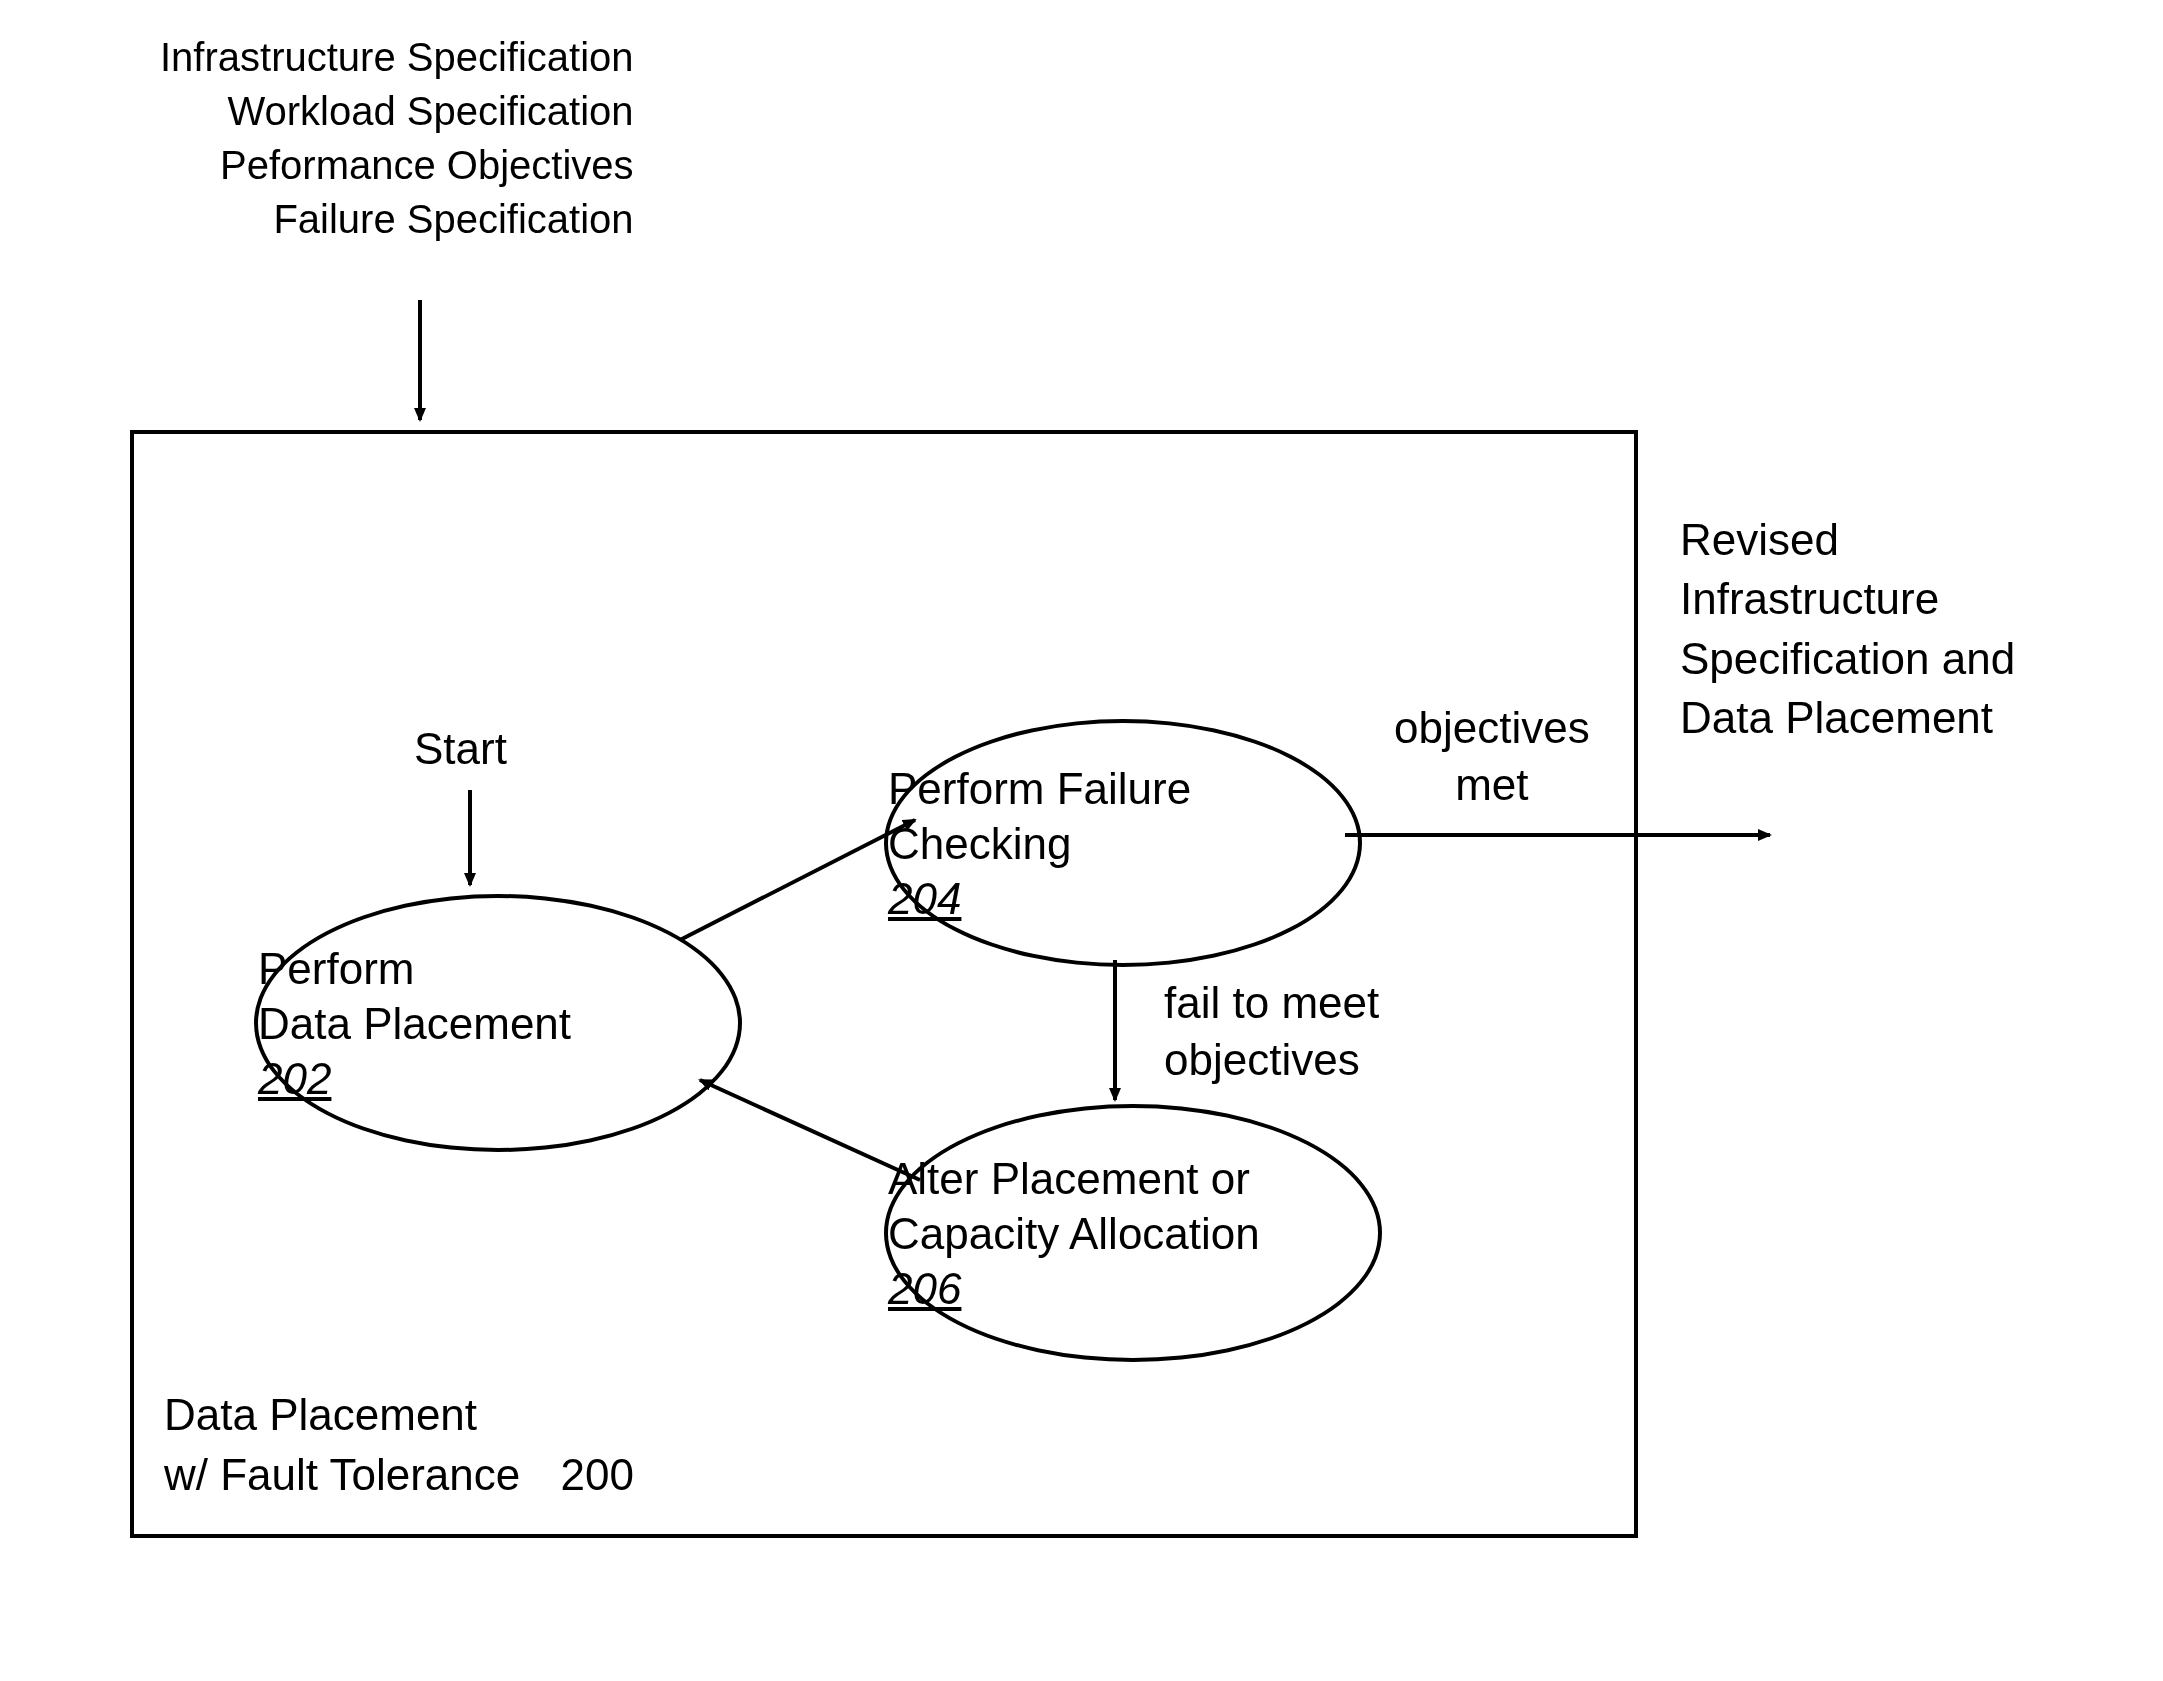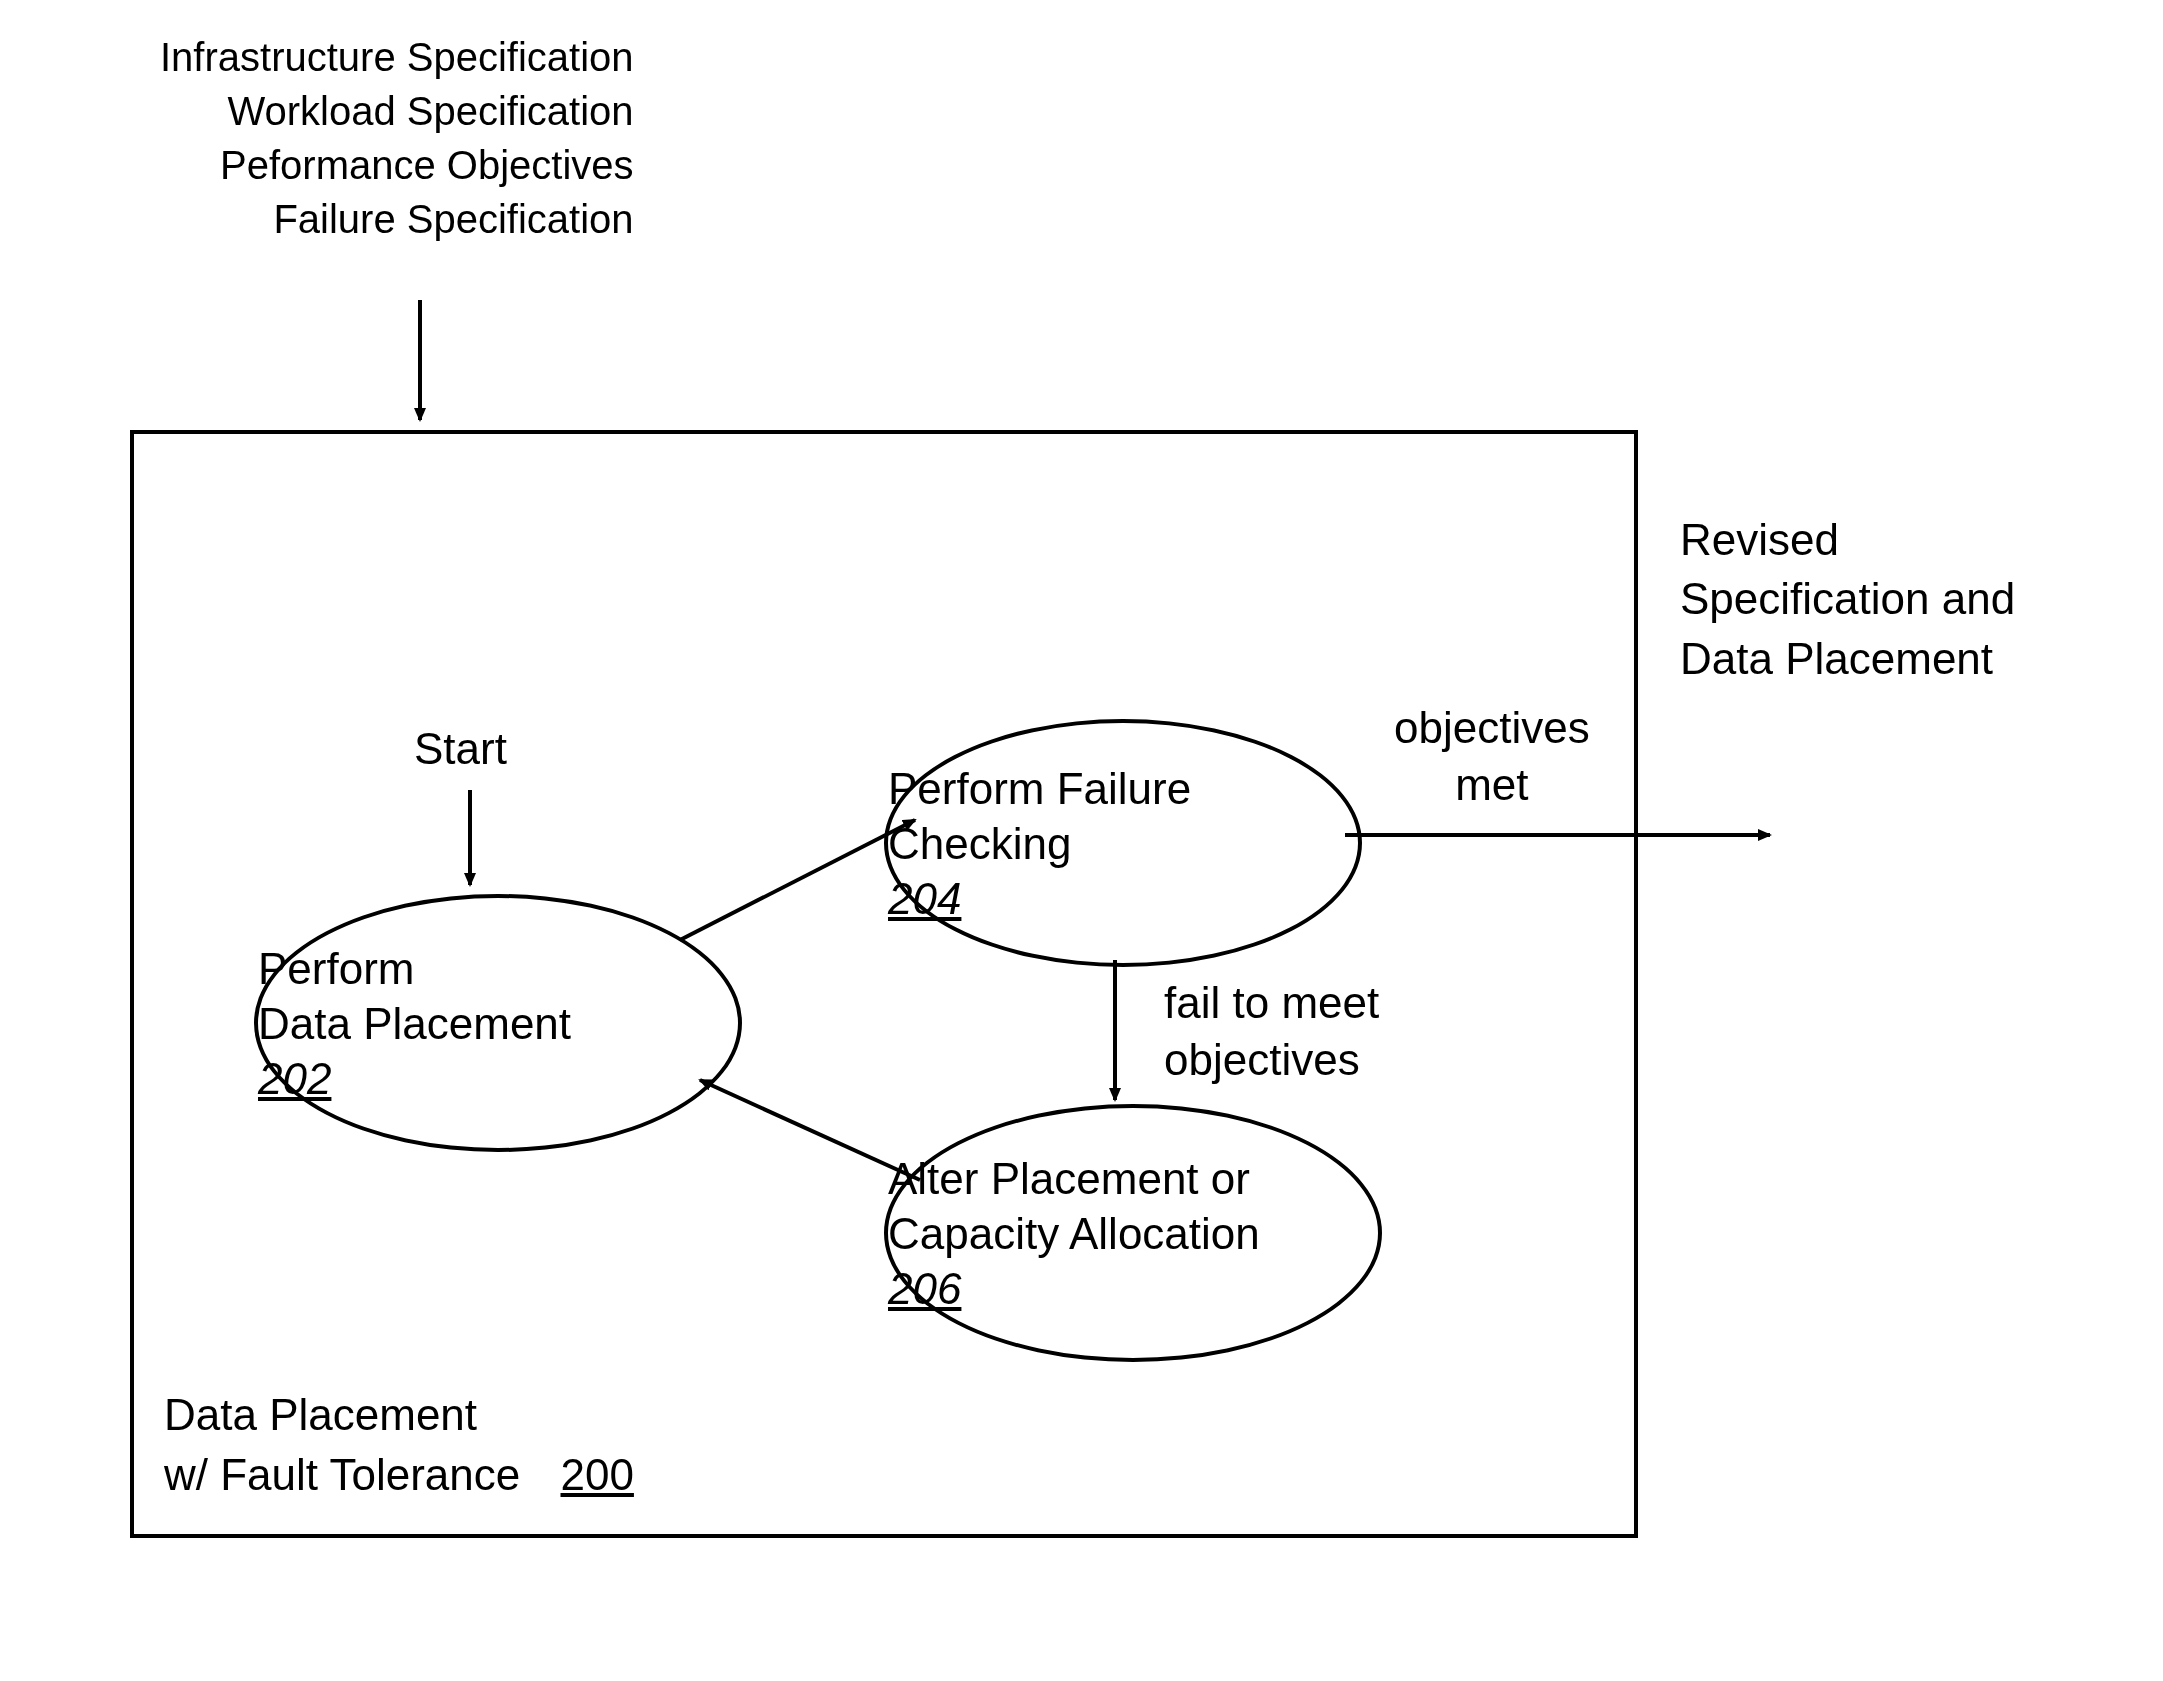--- a/index.html
+++ b/index.html
@@ -30,21 +30,20 @@
       border: 4px solid black;
     }
     .box-title {
       position: absolute;
       left: 30px;
       bottom: 30px;
       font-size: 44px;
       line-height: 1.35;
     }
     .box-title .num {
-      text-decoration: underline;
       margin-left: 28px;
       margin-top: 46px;
     }
     .ellipse {
       position: absolute;
       border: 4px solid black;
       border-radius: 50%;
       display: flex;
       flex-direction: column;
       align-items: flex-start;
@@ -160,20 +159,21 @@
       <div>
         <span>w/ Fault Tolerance</span>
         <span class="num">200</span>
       </div>
     </div>
 
   </div>
 
   <div class="output-labels">
     <div>Revised</div>
+    <div>Infrastructure</div>
     <div>Specification and</div>
     <div>Data Placement</div>
   </div>
 
   <svg class="arrows" width="2163" height="1681">
     <defs>
       <marker id="arrowhead" markerWidth="14" markerHeight="12" refX="12" refY="6" orient="auto" markerUnits="userSpaceOnUse">
         <path d="M0,0 L14,6 L0,12 Z" fill="black"></path>
       </marker>
     </defs>

